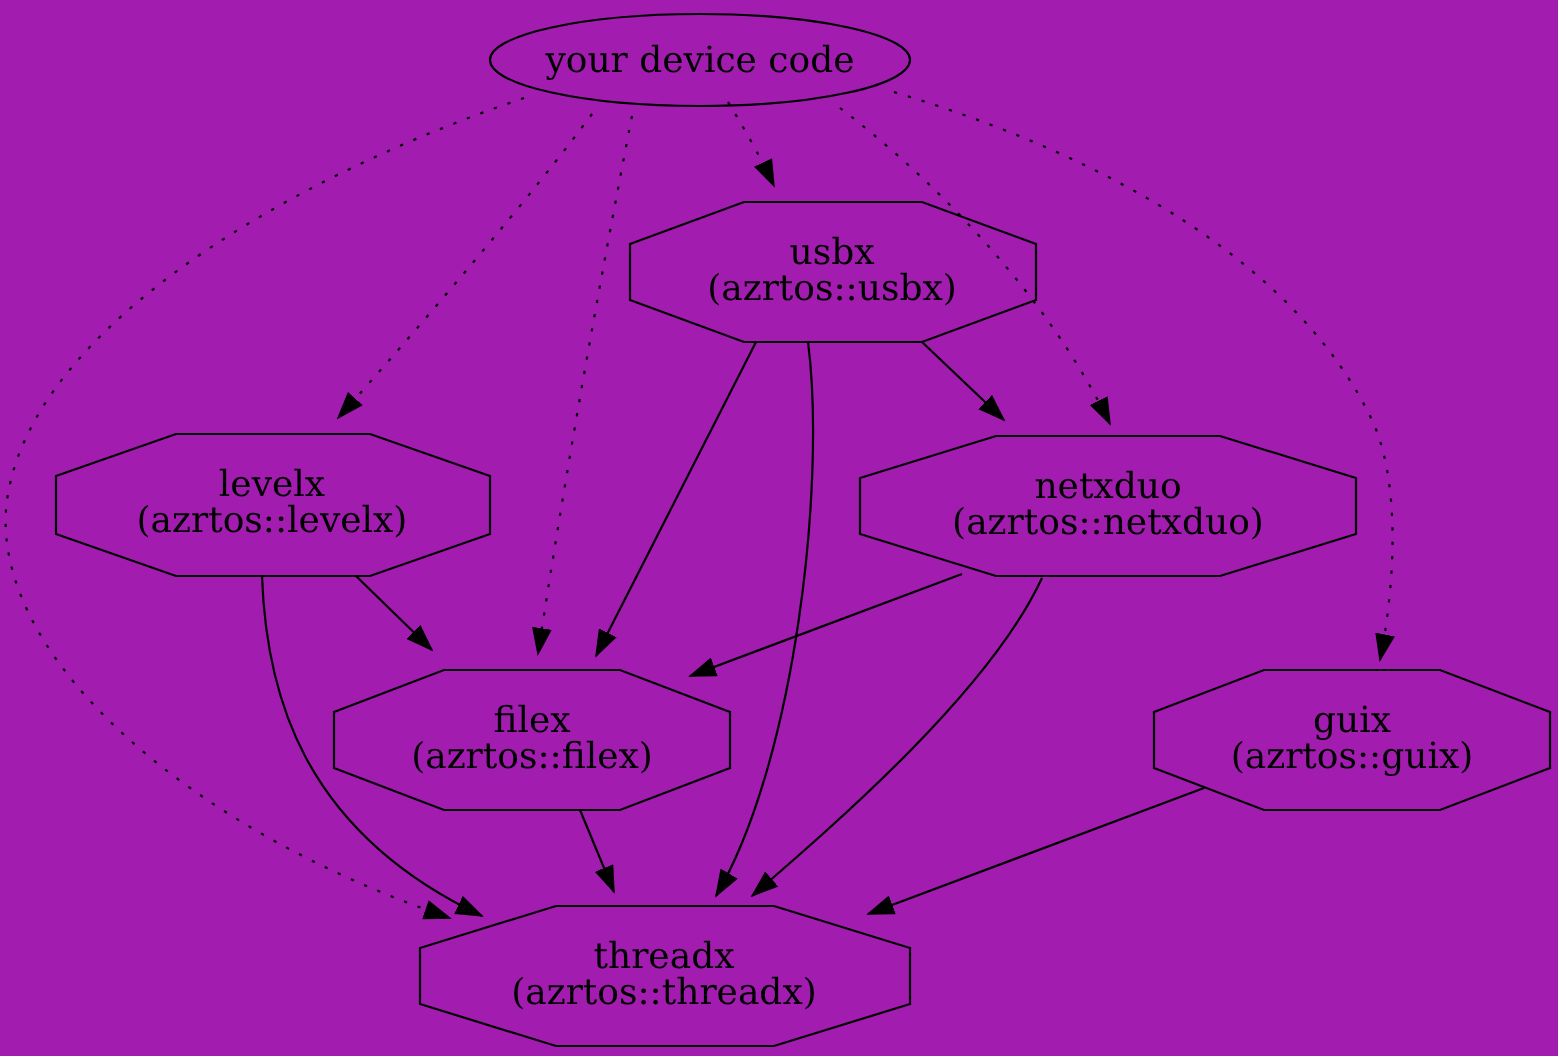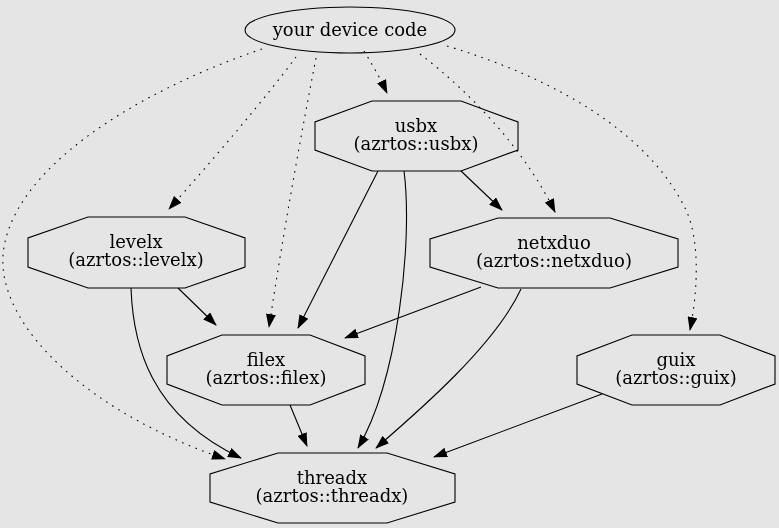--- a/index.html
+++ b/index.html
@@ -4,21 +4,21 @@
 <style>
   html, body {
     margin: 0;
     padding: 0;
     background: #ffffff;
   }
   .stage {
     position: relative;
     width: 779px;
     height: 528px;
-    background: #e5e5e5;
+    background: #a21caf;
     overflow: hidden;
   }
   svg text {
     font-family: "DejaVu Serif", "Liberation Serif", serif;
     font-size: 18px;
     fill: #000000;
     text-anchor: middle;
   }
   .node-shape {
     fill: none;

